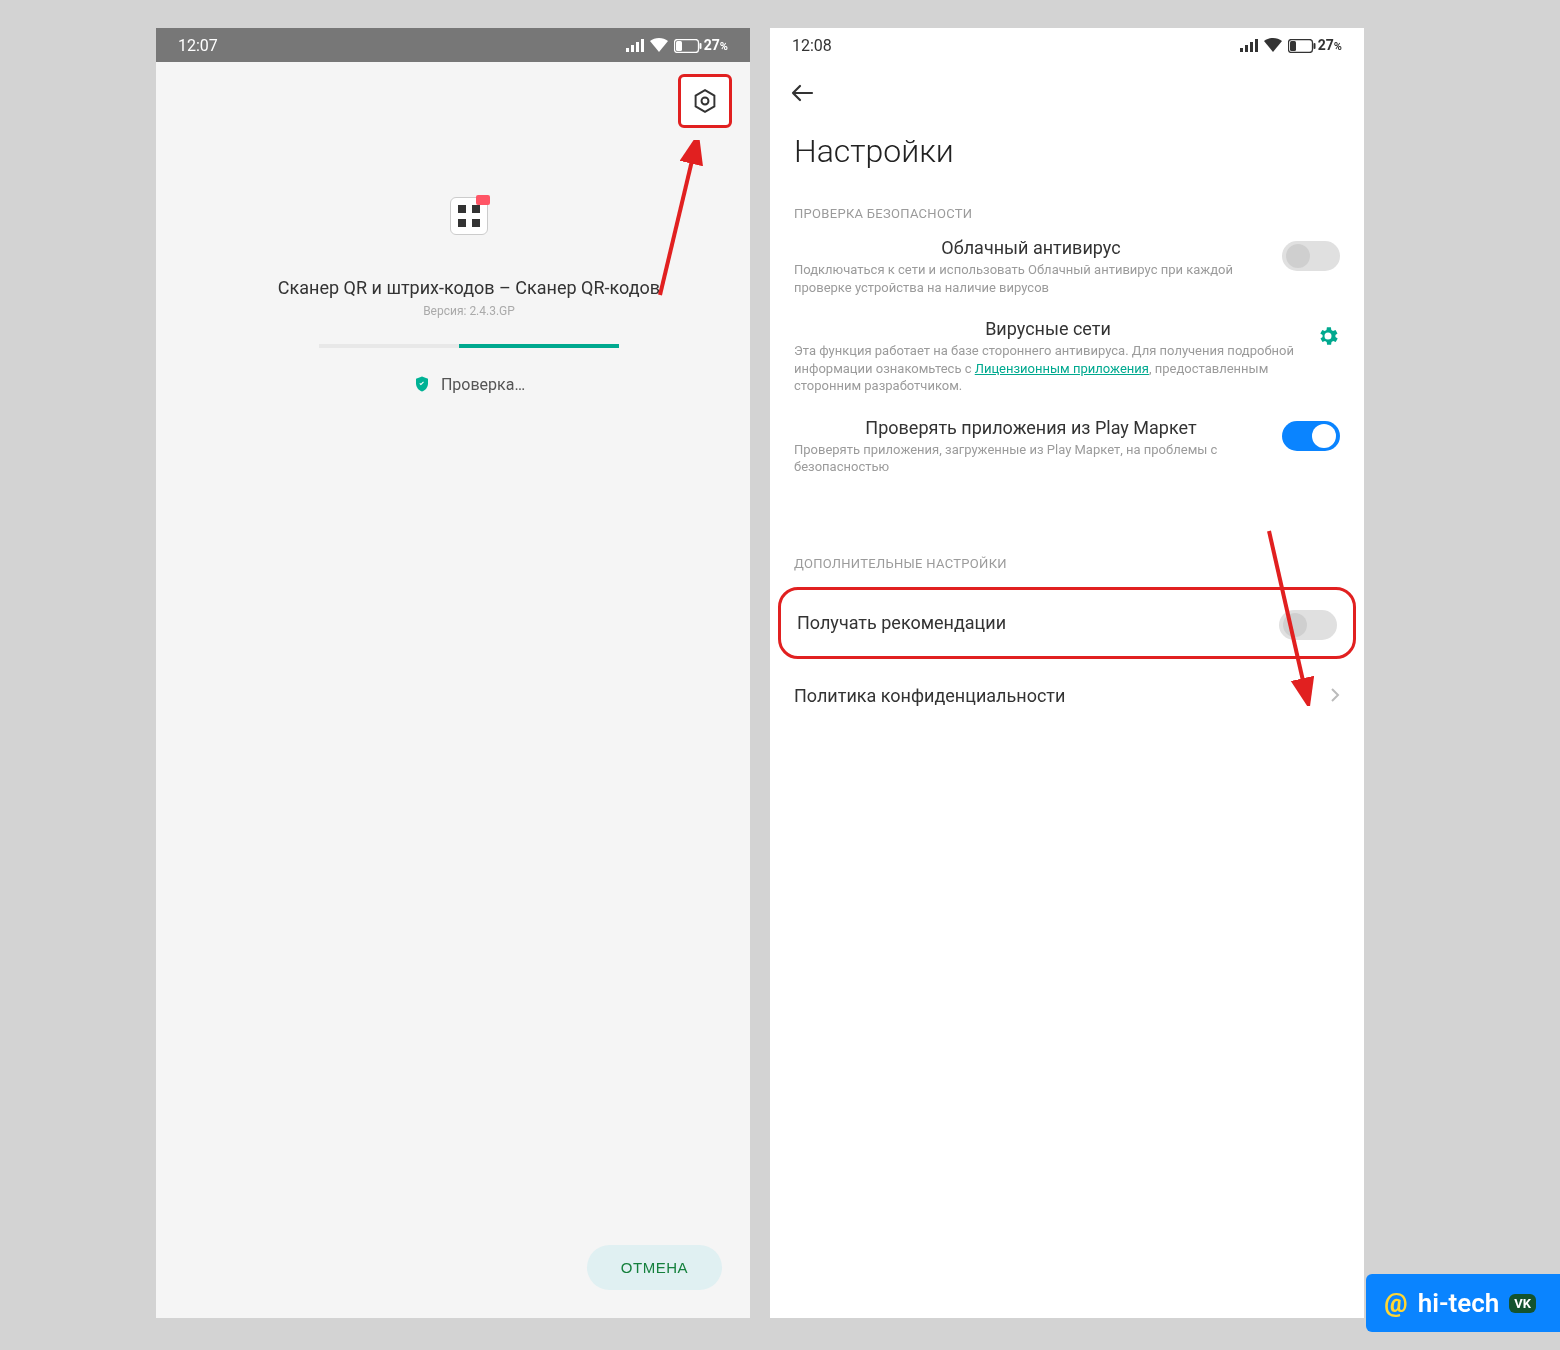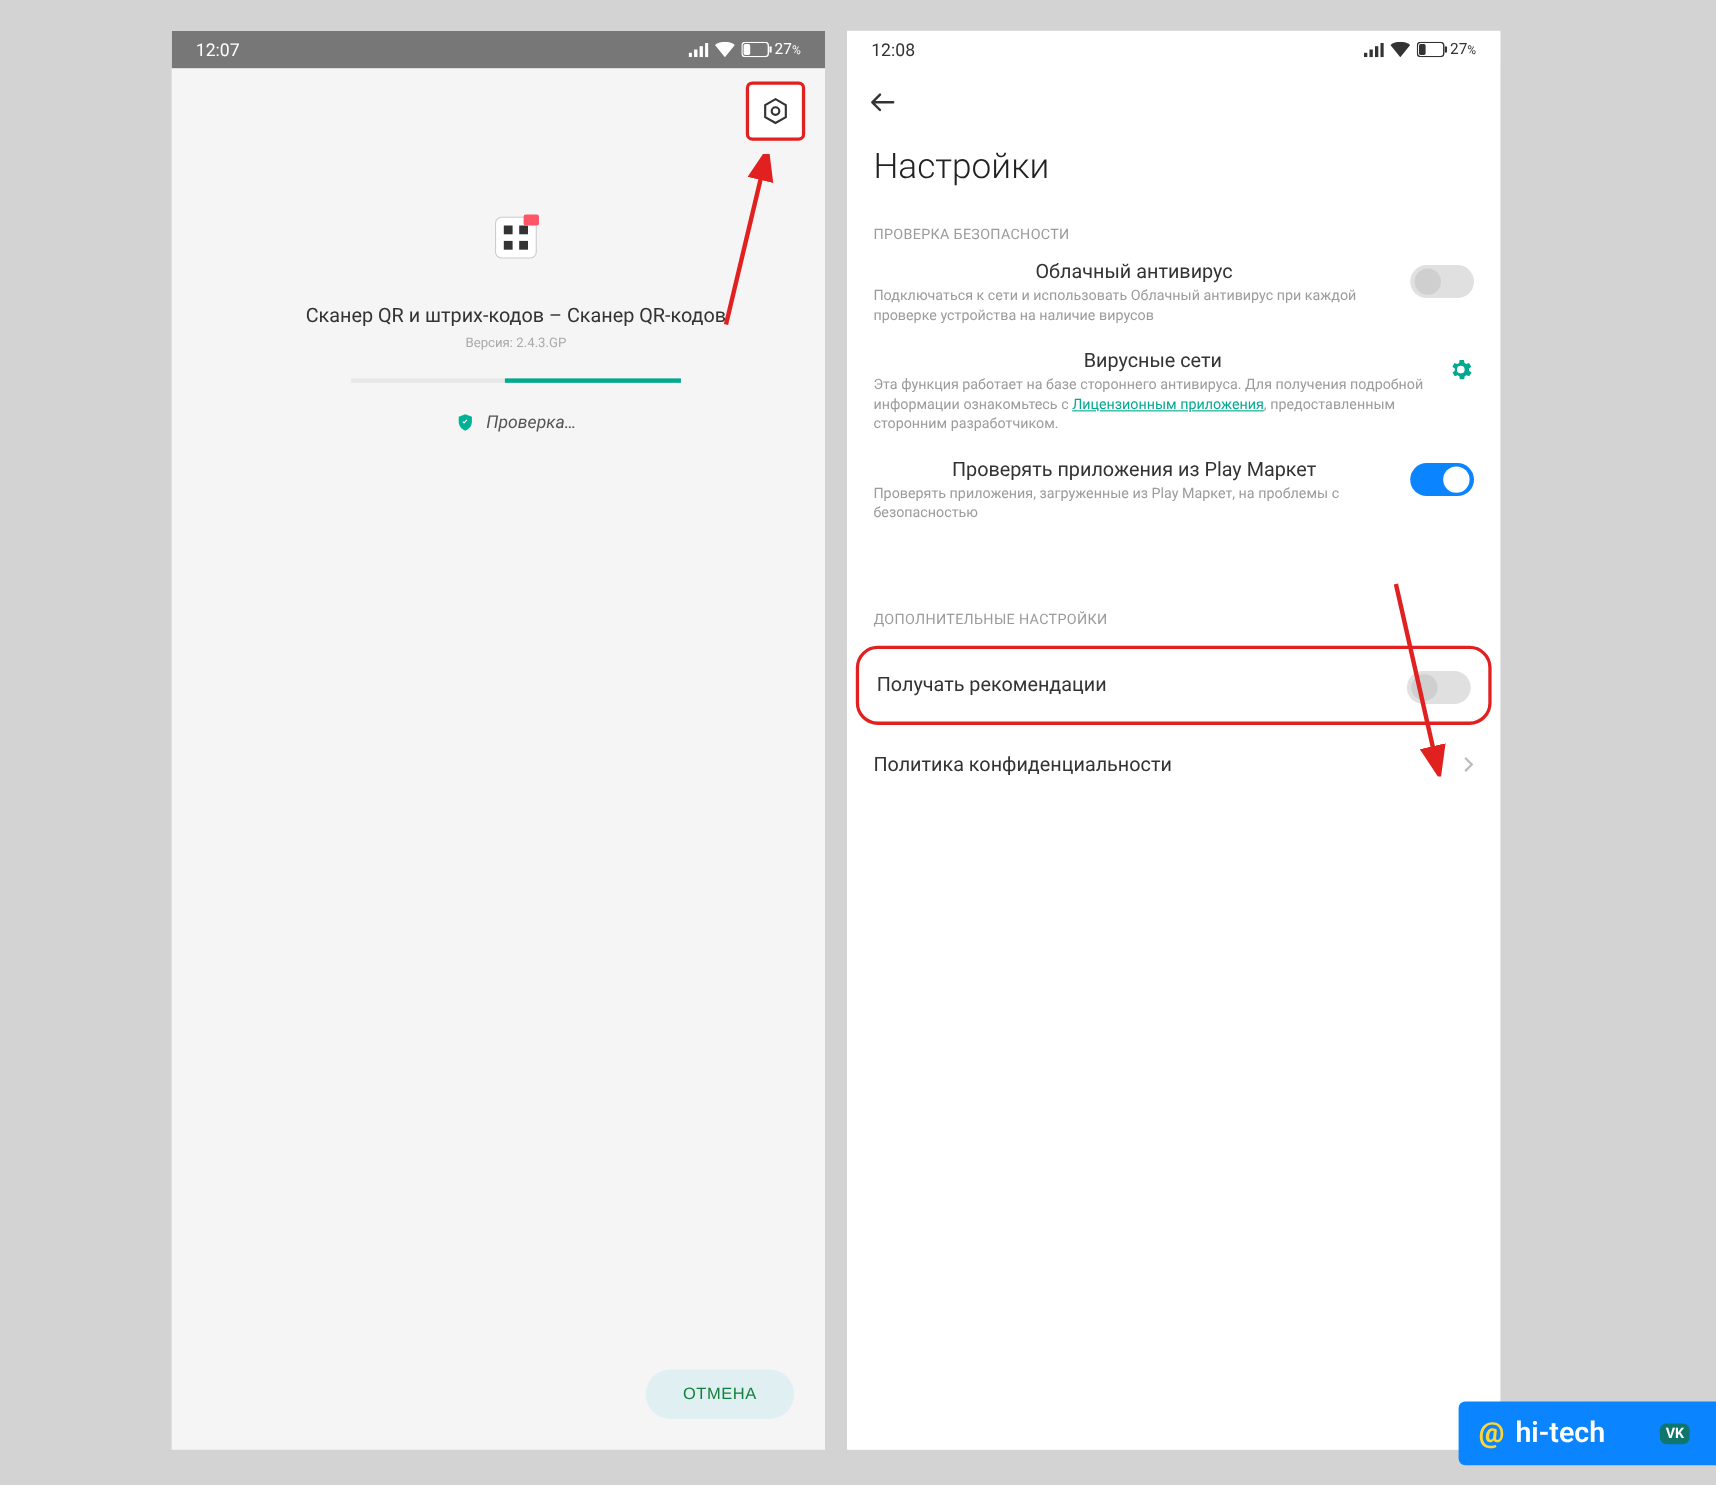--- a/index.html
+++ b/index.html
@@ -30,21 +30,21 @@
       justify-content: space-between;
       align-items: center;
       padding: 0 22px;
       color: #fff;
       font-size: 16px;
     }
     .phone-left .status-bar { background: #777; }
     .phone-right .status-bar { background: #fff; color: #333; }
     .status-icons { display: flex; align-items: center; gap: 6px; }
     .signal-icon svg, .wifi-icon svg { display: block; }
-    .battery-group { display: flex; align-items: center; gap: 2px; }
+    .battery-group { display: flex; align-items: flex-end; gap: 2px; font-weight: bold; }
     .battery-pct { font-size: 14px; }
     .battery-pct .pct { font-size: 11px; }
     .settings-btn {
       position: absolute;
       top: 46px;
       right: 18px;
       width: 54px;
       height: 54px;
       display: flex;
       align-items: center;
@@ -105,25 +105,24 @@
       position: relative;
     }
     .progress-fill {
       position: absolute; left: 140px; top: 0;
       height: 100%; width: 160px;
       background: #00a98f;
     }
     .checking {
       margin-top: 26px;
       display: flex;
-      align-items: flex-start;
+      align-items: flex-end;
       gap: 10px;
       color: #555;
       font-size: 16px;
-      font-style: italic;
     }
     .shield-mini {
       width: 18px; height: 20px;
       color: #00b295;
     }
     .cancel-btn {
       position: absolute;
       bottom: 28px;
       right: 28px;
       padding: 14px 34px;
@@ -230,27 +229,26 @@
       padding: 14px 24px 14px 18px;
       display: flex;
       align-items: center;
       gap: 10px;
       font-size: 26px;
       font-weight: 600;
       border-radius: 6px 0 0 6px;
     }
     .wm-at { color: #ffd633; font-weight: 800; font-size: 26px; }
     .wm-vk {
-      background: #0f766e;
+      background: #14532d;
       color: #fff;
       font-size: 13px;
       padding: 2px 5px;
       border-radius: 6px;
       font-weight: 700;
-      margin-left: 40px;
     }
   </style>
 </head>
 <body>
 
 <div class="screens">
 
   <div class="phone phone-left">
     <div class="status-bar">
       <span>12:07</span>

